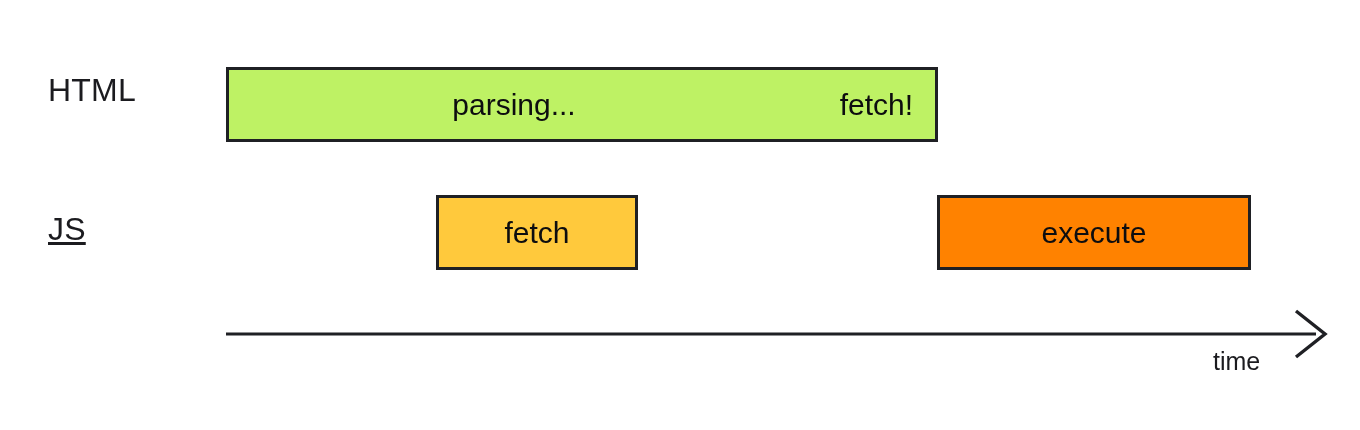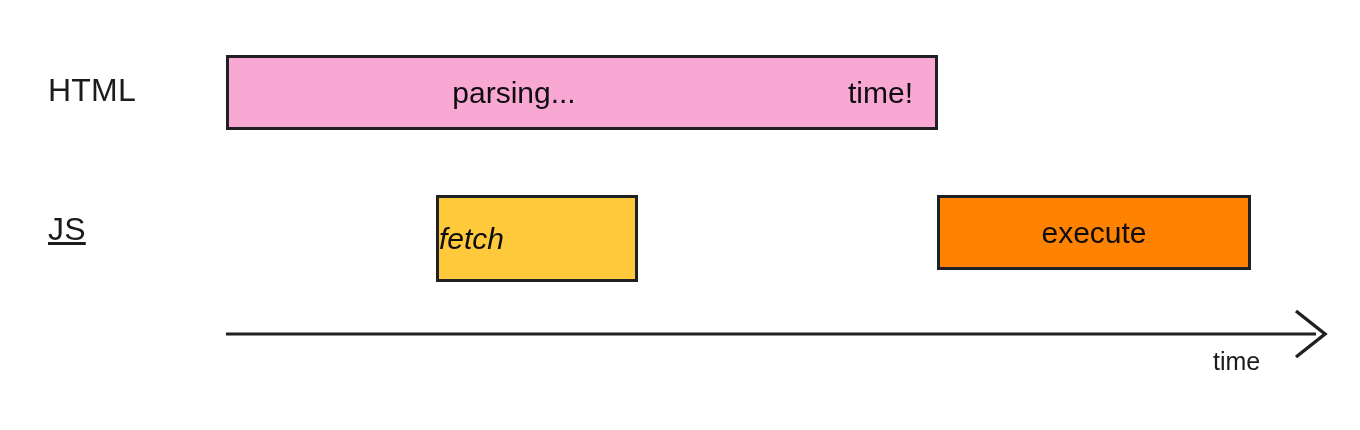--- a/index.html
+++ b/index.html
@@ -68,24 +68,23 @@
   }
   #bar-html .text-done {
     position: absolute;
     right: 22px;
   }
 
   #bar-fetch {
     left: 436px;
     top: 183px;
     width: 202px;
-    height: 87px;
+    height: 75px;
     background: #ffc93c;
-    justify-content: flex-start;
-    font-style: italic;
+    justify-content: center;
   }
 
   #bar-execute {
     left: 937px;
     top: 183px;
     width: 314px;
     height: 75px;
     background: #ff8200;
     justify-content: center;
   }
@@ -110,23 +109,23 @@
 </style>
 </head>
 <body style="background: rgb(255, 255, 255);">
 
 <div class="canvas">
 
   <div class="row-label" id="label-html">HTML</div>
 
   <div class="row-label" id="label-js">JS</div>
 
-  <div class="bar" id="bar-html" style="background: #f9a8d4;">
+  <div class="bar" id="bar-html" style="background: #bef264; margin-top: 12px;">
     <span class="bar-text text-parsing">parsing...</span>
-    <span class="bar-text text-done">time!</span>
+    <span class="bar-text text-done">fetch!</span>
   </div>
 
   <div class="bar" id="bar-fetch" style="background: rgb(255, 201, 60);">
     <span class="bar-text">fetch</span>
   </div>
 
   <div class="bar" id="bar-execute" style="background: rgb(255, 130, 0);">
     <span class="bar-text">execute</span>
   </div>
 

